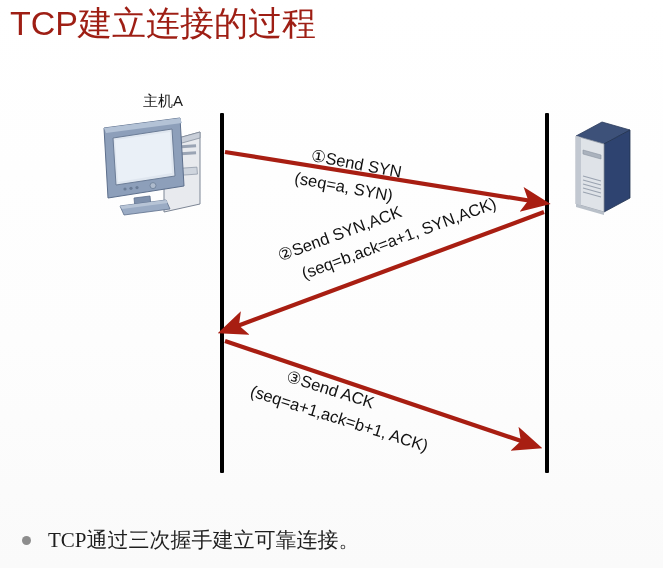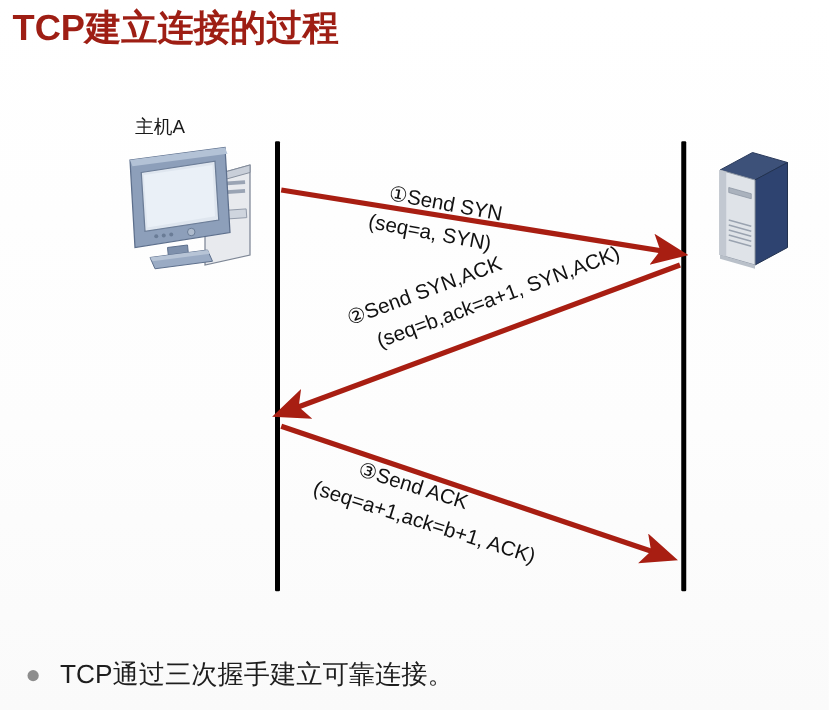--- a/index.html
+++ b/index.html
@@ -20,35 +20,35 @@
     width: 663px;
     height: 568px;
     background: linear-gradient(180deg,#ffffff 0%, #fdfdfd 60%, #fafafa 100%);
   }
 
   
   .title {
     position: absolute;
     left: 10px;
     top: 6px;
-    font-size: 29px;
+    font-size: 34px;
     line-height: 34px;
     color: #9e1e14;
     letter-spacing: 0px;
     white-space: nowrap;
-    font-weight: 700;
+    font-weight: 400;
   }
 
   
   .node-label {
     position: absolute;
     font-size: 15px;
     color: #1a1a1a;
     white-space: nowrap;
-    text-align: left;
+    text-align: center;
   }
   #host-label  { left: 108px; top: 92px; width: 110px; }
   #server-label{ left: 548px; top: 92px; width: 110px; }
 
   
   .lifeline {
     position: absolute;
     width: 4px;
     background: #000000;
     border-radius: 1px;
@@ -91,20 +91,21 @@
   #label-3 .ln.b { margin-left: -14px; }
 
   
   .bullet-row {
     position: absolute;
     left: 22px;
     top: 526px;
     display: flex;
     align-items: center;
     gap: 17px;
+    font-family: Liberation Serif, serif;
   }
   .bullet-dot {
     width: 9px; height: 9px;
     border-radius: 50%;
     background: #8d8d8d;
     flex: 0 0 auto;
   }
   .bullet-text {
     font-size: 21px;
     color: #1e1e1e;

